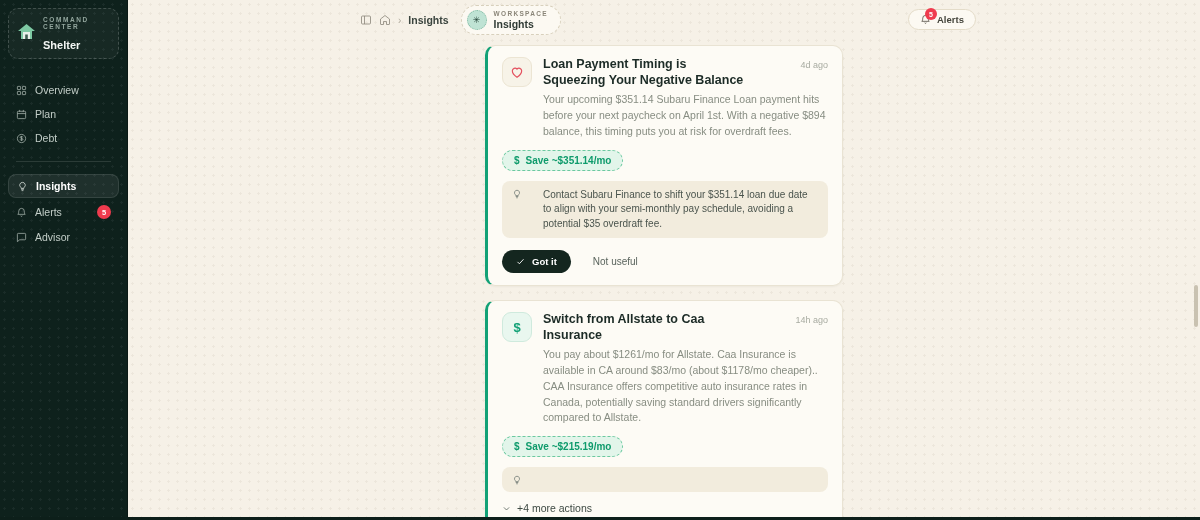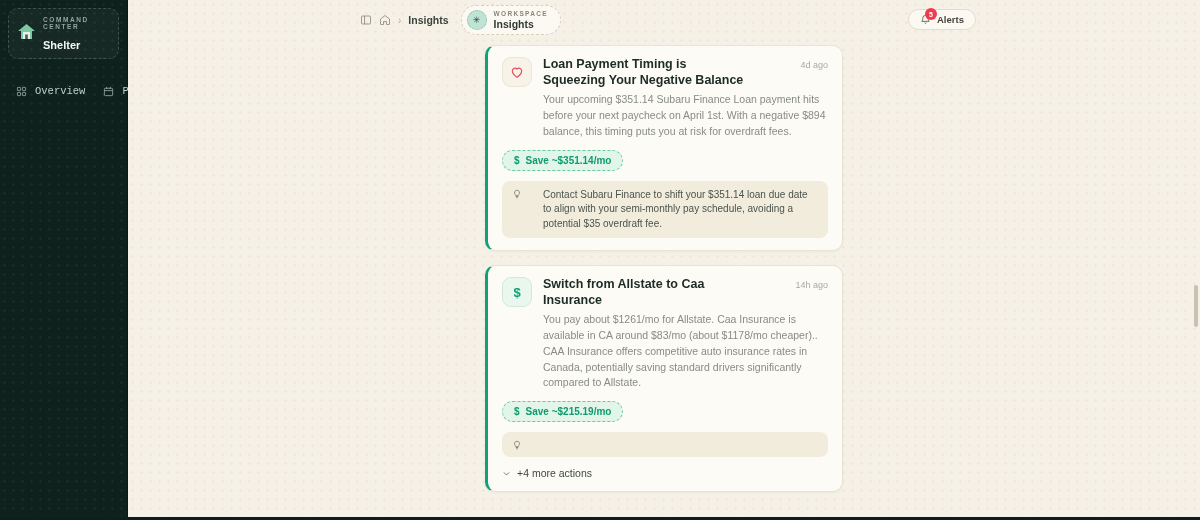--- a/index.html
+++ b/index.html
@@ -15,21 +15,21 @@
     border-right:1px solid #0a1814;
   }
   .brand-card {
     margin:8px; padding:7px 8px; border-radius:10px;
     background:rgba(255,255,255,0.04);
     border:1px dashed rgba(255,255,255,0.18);
     display:flex; align-items:center; gap:7px;
   }
   .brand-eyebrow { font-size:6.5px; letter-spacing:1.6px; color:#93a69e; font-weight:700; }
   .brand-name { font-size:11px; font-weight:700; color:#f4f7f5; margin-top:9px; }
-  .nav { margin-top:20px; padding:0 8px; display:flex; flex-direction:row; gap:2px;font-family:Liberation Mono, monospace; }
+  .nav { margin-top:20px; padding:0 8px; display:flex; flex-direction:column; gap:2px; }
   .nav-item {
     display:flex; align-items:center; gap:8px; padding:5px 8px;
     color:#c3cec8; font-size:10.5px; border-radius:8px; cursor:pointer; position:relative;
   }
   .nav-item svg { width:11px; height:11px; stroke:#aebbb4; }
   .nav-item.active {
     background:rgba(255,255,255,0.07);
     border:1px solid rgba(255,255,255,0.10);
     color:#ffffff; font-weight:600;
   }
@@ -245,20 +245,29 @@
       <div class="save-badge">
         <span class="dollar-glyph">$</span>
         <span class="save-text">Save ~$351.14/mo</span>
       </div>
       <div class="tip-box">
         <svg fill="none" stroke-width="1.8" viewBox="0 0 24 24">
             <path d="M9 18h6M10 21h4M12 3a6 6 0 0 0-4 10.5c.8.7 1 1.5 1 2.5h6c0-1 .2-1.8 1-2.5A6 6 0 0 0 12 3z"></path>
           </svg>
         <span class="tip-text">Contact Subaru Finance to shift your $351.14 loan due date to align with your semi-monthly pay schedule, avoiding a potential $35 overdraft fee.</span>
       </div>
+      <div class="card-actions">
+        <button class="gotit-btn">
+          <svg fill="none" stroke-width="2.4" viewBox="0 0 24 24">
+              <path d="M4 13l5 5 11-12"></path>
+            </svg>
+          <span>Got it</span>
+        </button>
+        <button class="notuseful-btn">Not useful</button>
+      </div>
     </section>
 
     <section class="card">
       <div class="card-head">
         <div class="icon-tile green">
           <span class="dollar-glyph">$</span>
         </div>
         <div class="card-titlebox">
           <div class="title-row">
             <div class="card-title">Switch from Allstate to Caa Insurance</div>

